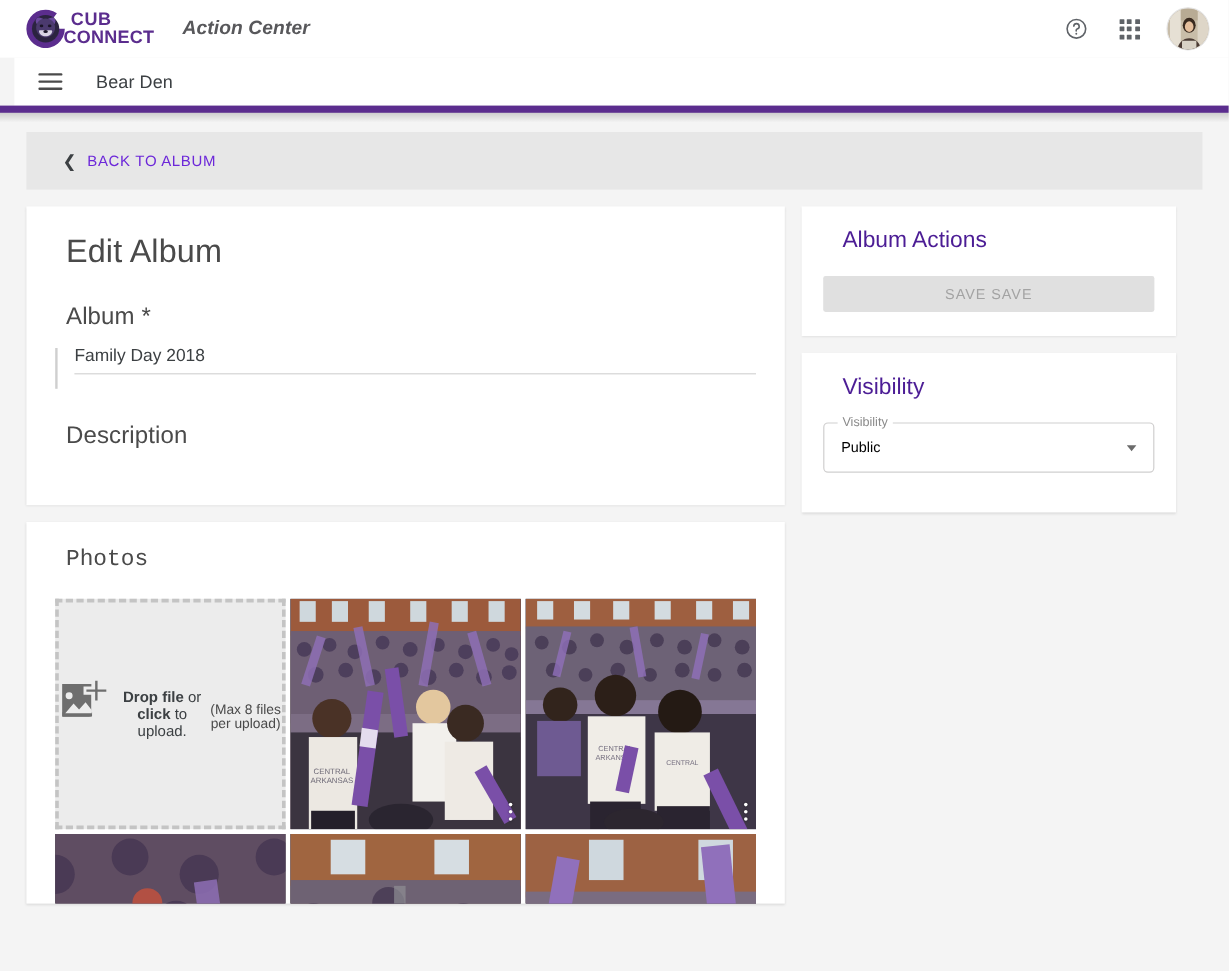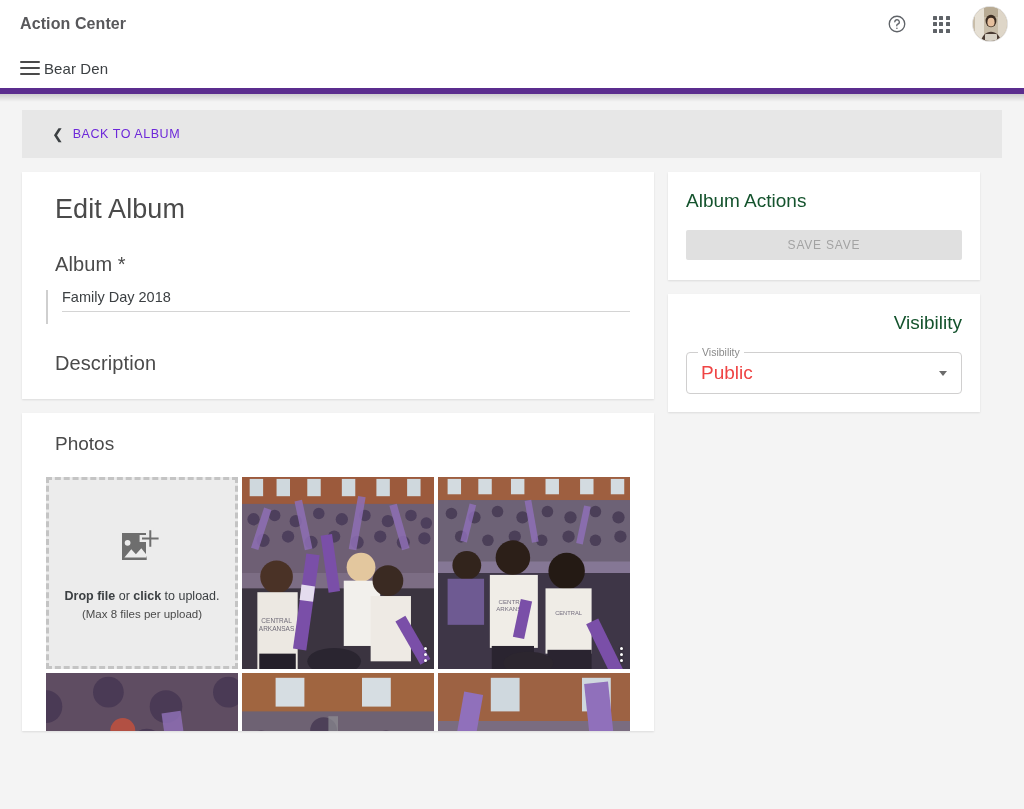--- a/index.html
+++ b/index.html
@@ -19,20 +19,21 @@
     display: flex;
     align-items: center;
     padding: 0 16px 0 20px;
     position: relative;
   }
   .brand-wrap { display: flex; align-items: center; gap: 14px; }
   .logo { display: flex; align-items: center; height: 38px; }
   .logo svg { display: block; }
   .app-title {
     font-size: 16px;
+    font-style: italic;
     font-weight: 700;
     color: #58585b;
     letter-spacing: .1px;
     white-space: nowrap;
   }
   .topbar-right {
     margin-left: auto;
     display: flex;
     align-items: center;
     gap: 18px;
@@ -61,21 +62,22 @@
   }
   .avatar svg { display: block; }
 
   
   .subbar {
     height: 40px;
     background: #ffffff;
     display: flex;
     align-items: center;
     padding: 0 20px;
-    gap: 4px;
+    gap: 28px;
+    margin-left: 12px;
   }
   .hamburger {
     width: 20px; height: 14px;
     display: flex; flex-direction: column; justify-content: space-between;
     cursor: pointer;
   }
   .hamburger span { display: block; height: 2px; background: #4a4a4a; border-radius: 1px; }
   .site-name {
     font-size: 15px;
     color: #3c4043;
@@ -122,21 +124,21 @@
   }
   .col-left { width: 632px; flex: 0 0 632px; }
   .col-right { width: 312px; flex: 0 0 312px; }
 
   .card {
     background: #ffffff;
     box-shadow: 0 1px 2px rgba(0,0,0,.10);
   }
 
   
-  .edit-card { padding: 22px 24px 12px 24px; }
+  .edit-card { padding: 22px 24px 34px 24px; }
   h1.page-title {
     margin: 0 0 28px 9px;
     font-size: 27px;
     font-weight: 400;
     color: #4a4a4a;
     letter-spacing: .1px;
   }
   h2.section-label {
     margin: 0 0 12px 9px;
     font-size: 20px;
@@ -182,32 +184,33 @@
   }
   .spacer-md { height: 36px; }
 
   
   .photos-card { margin-top: 14px; padding: 20px 24px 0 24px; height: 318px; overflow: hidden; }
   h2.photos-title {
     margin: 0 0 22px 9px;
     font-size: 19px;
     font-weight: 400;
     color: #4a4a4a;
+    font-family: Liberation Mono, monospace;
   }
   .photo-grid {
     display: grid;
     grid-template-columns: repeat(3, 1fr);
     gap: 4px;
   }
   .dropzone {
     border: 3px dashed #c4c4c4;
     background: #ececec;
     aspect-ratio: 1 / 1;
     display: flex;
-    flex-direction: column;
+    flex-direction: row;
     align-items: center;
     justify-content: center;
     cursor: pointer;
     text-align: center;
   }
   .dropzone .dz-icon { margin-bottom: 16px; color: #6e6e6e; }
   .dz-line1 { font-size: 12.5px; color: #3c4043; }
   .dz-line1 b { font-weight: 700; }
   .dz-line2 { font-size: 11.5px; color: #4a4a4a; margin-top: 5px; }
 
@@ -230,38 +233,38 @@
     width: 3.5px; height: 3.5px;
     background: #ffffff;
     border-radius: 50%;
     display: block;
     box-shadow: 0 0 2px rgba(0,0,0,.6);
   }
 
   
   .panel { padding: 18px 18px 20px 18px; }
   h2.panel-title {
-    margin: 0 0 18px 0;
+    margin: 0 0 18px 16px;
     font-size: 19px;
     font-weight: 400;
-    color: #14532d;
+    color: #4c1d95;
   }
   .btn-disabled {
     width: 100%;
     height: 30px;
     background: #e0e0e0;
     border: none;
     border-radius: 2px;
     color: #a3a3a3;
     font-size: 12px;
     letter-spacing: .8px;
     font-family: "Liberation Sans", sans-serif;
     cursor: default;
   }
-  .panel-visibility { margin-top: 14px; padding: 18px 18px 18px 18px; text-align: right; }
+  .panel-visibility { margin-top: 14px; padding: 18px 18px 33px 18px; }
   .select-outline {
     position: relative;
     margin-top: 12px;
     height: 42px;
     border: 1px solid #d0cfcf;
     border-radius: 4px;
     display: flex;
     align-items: center;
     padding: 0 14px;
     cursor: pointer;
@@ -269,36 +272,56 @@
   }
   .select-legend {
     position: absolute;
     top: -7px; left: 11px;
     background: #ffffff;
     padding: 0 4px;
     font-size: 10.5px;
     color: #8a8a8a;
   }
   .select-value {
-    font-size: 19px;
-    color: #ef4444;
+    font-size: 12px;
+    color: #000000;
   }
   .select-caret {
     margin-left: auto;
     width: 0; height: 0;
     border-left: 4.5px solid transparent;
     border-right: 4.5px solid transparent;
     border-top: 5px solid #6b6b6b;
   }
 </style>
 </head>
 <body>
 
 <div class="topbar">
   <div class="brand-wrap">
+    <div class="logo">
+      <svg width="118" height="38" viewBox="0 0 118 38" xmlns="http://www.w3.org/2000/svg">
+
+        <path d="M34 19a16 16 0 1 1-6.6-12.9l-3.1 4.2A10.8 10.8 0 1 0 28.8 19h5.2z" fill="#5b2d8e"></path>
+        <circle cx="18" cy="19" r="11.4" fill="#2b2340"></circle>
+
+        <path d="M11.2 13.6c-1 -1.6 .2 -3.2 1.9 -2.7l2 .6 M24.8 13.6c1 -1.6 -.2 -3.2 -1.9 -2.7l-2 .6" stroke="#6b4a9e" stroke-width="2.2" fill="none" stroke-linecap="round"></path>
+        <ellipse cx="12.6" cy="13.2" rx="2.5" ry="2.6" fill="#6b4a9e"></ellipse>
+        <ellipse cx="23.4" cy="13.2" rx="2.5" ry="2.6" fill="#6b4a9e"></ellipse>
+        <path d="M18 10.4c4.6 0 7.9 3.2 7.9 7.6 0 4.6 -3.4 8.2 -7.9 8.2s-7.9 -3.6 -7.9 -8.2c0 -4.4 3.3 -7.6 7.9 -7.6z" fill="#4b3a6e"></path>
+        <ellipse cx="14.6" cy="16.6" rx="1.5" ry="1.2" fill="#1b1528"></ellipse>
+        <ellipse cx="21.4" cy="16.6" rx="1.5" ry="1.2" fill="#1b1528"></ellipse>
+        <path d="M13.4 20.2h9.2c.6 0 1 .5 .9 1.1 -.4 2.4 -2.6 4 -5.5 4s-5.1 -1.6 -5.5 -4c-.1 -.6 .3 -1.1 .9 -1.1z" fill="#d9d4e4"></path>
+        <ellipse cx="18" cy="21.3" rx="1.9" ry="1.3" fill="#1b1528"></ellipse>
+
+        <text x="39" y="16" font-family="Liberation Sans, sans-serif" font-size="15" font-weight="700" fill="#5b2d8e" letter-spacing="0.5">CUB</text>
+
+        <text x="33" y="31" font-family="Liberation Sans, sans-serif" font-size="15" font-weight="700" fill="#5b2d8e" letter-spacing="0.2">CONNECT</text>
+      </svg>
+    </div>
     <div class="app-title">Action Center</div>
   </div>
 
   <div class="topbar-right">
     <div class="icon-btn">
       <svg width="20" height="20" viewBox="0 0 24 24" fill="none" stroke="#5f6368" stroke-width="1.6">
         <circle cx="12" cy="12" r="9.3"></circle>
         <path d="M9.4 9.3a2.7 2.7 0 1 1 3.3 2.9c-.6.2-.9.7-.9 1.4v.5" stroke-linecap="round"></path>
         <circle cx="11.9" cy="17" r=".95" fill="#5f6368" stroke="none"></circle>
       </svg>

